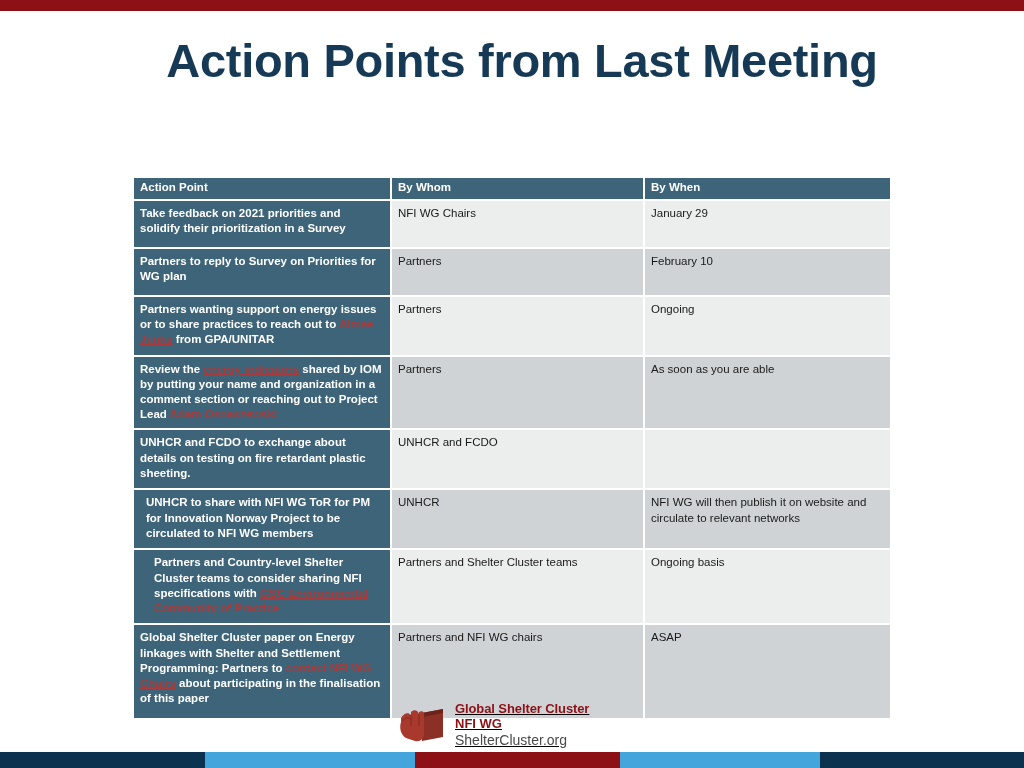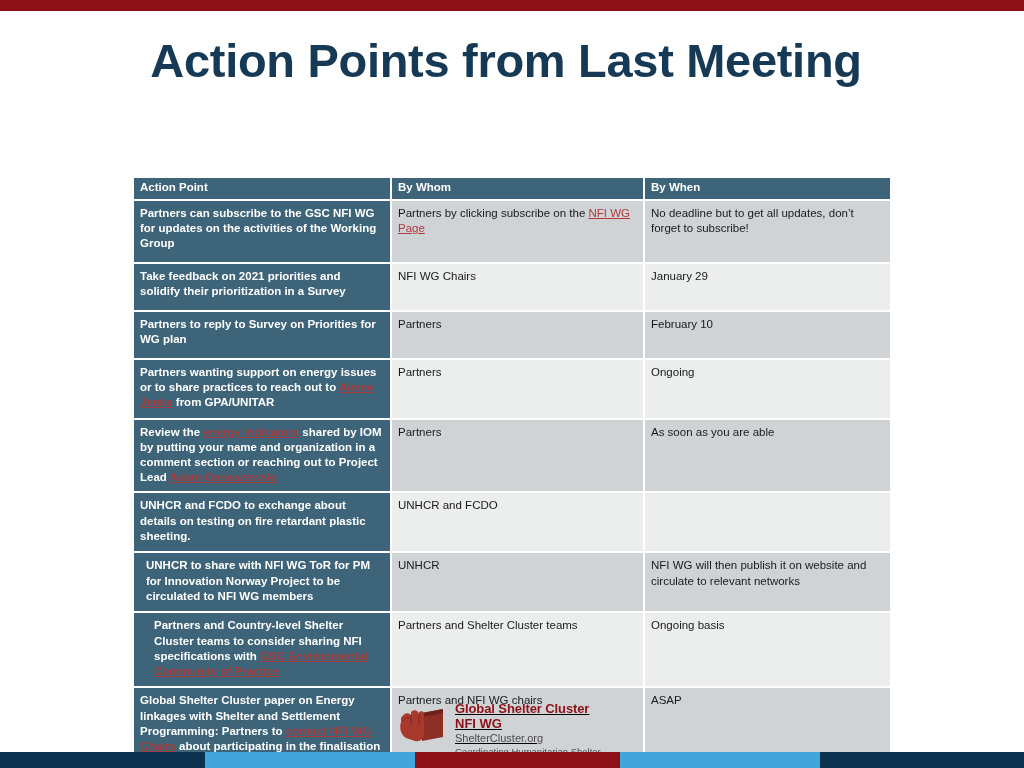--- a/index.html
+++ b/index.html
@@ -35,21 +35,21 @@
   .bb-navy-l  { width: 205px; background: #0b3350; }
   .bb-blue-l  { width: 210px; background: #43a5dc; }
   .bb-red     { width: 205px; background: #8c1015; }
   .bb-blue-r  { width: 200px; background: #43a5dc; }
   .bb-navy-r  { width: 204px; background: #0b3350; }
 
   
   .slide-title {
     position: absolute;
     top: 34px;
-    left: 84px;
+    left: 100px;
     width: 844px;
     text-align: center;
     font-size: 47px;
     font-weight: bold;
     line-height: 1.16;
     color: #163a56;
     letter-spacing: -0.3px;
   }
 
   
@@ -134,21 +134,21 @@
     line-height: 1.12;
     letter-spacing: -0.1px;
   }
   .logo-l2 {
     font-size: 13px;
     font-weight: bold;
     color: #8c1015;
     line-height: 1.12;
   }
   .logo-l3 {
-    font-size: 11px;
+    font-size: 14px;
     color: #4a4a4a;
     line-height: 1.25;
     margin-top: 1px;
   }
   .logo-l4 {
     font-size: 9.5px;
     color: #4a4a4a;
     line-height: 1.25;
   }
 </style>
@@ -167,25 +167,20 @@
         <col class="c3">
       </colgroup>
     <thead>
       <tr>
         <th class="h1">Action Point</th>
         <th class="h2">By Whom</th>
         <th class="h3">By When</th>
       </tr>
     </thead>
     <tbody id="ap-body">
-        <tr class="shade-a">
-          <td class="col-action" style="height: 50px;">Partners can subscribe to the GSC NFI WG for updates on the activities of the Working Group</td>
-          <td class="col-whom">Partners by clicking subscribe on the <span class="lnk">NFI WG Page</span></td>
-          <td class="col-when">No deadline but to get all updates, don’t forget to subscribe!</td>
-        </tr>
         <tr class="shade-b">
           <td class="col-action" style="height: 35px;">Take feedback on 2021 priorities and solidify their prioritization in a Survey</td>
           <td class="col-whom">NFI WG Chairs</td>
           <td class="col-when">January 29</td>
         </tr>
         <tr class="shade-a">
           <td class="col-action" style="height: 35px;">Partners to reply to Survey on Priorities for WG plan</td>
           <td class="col-whom">Partners</td>
           <td class="col-when">February 10</td>
         </tr>

